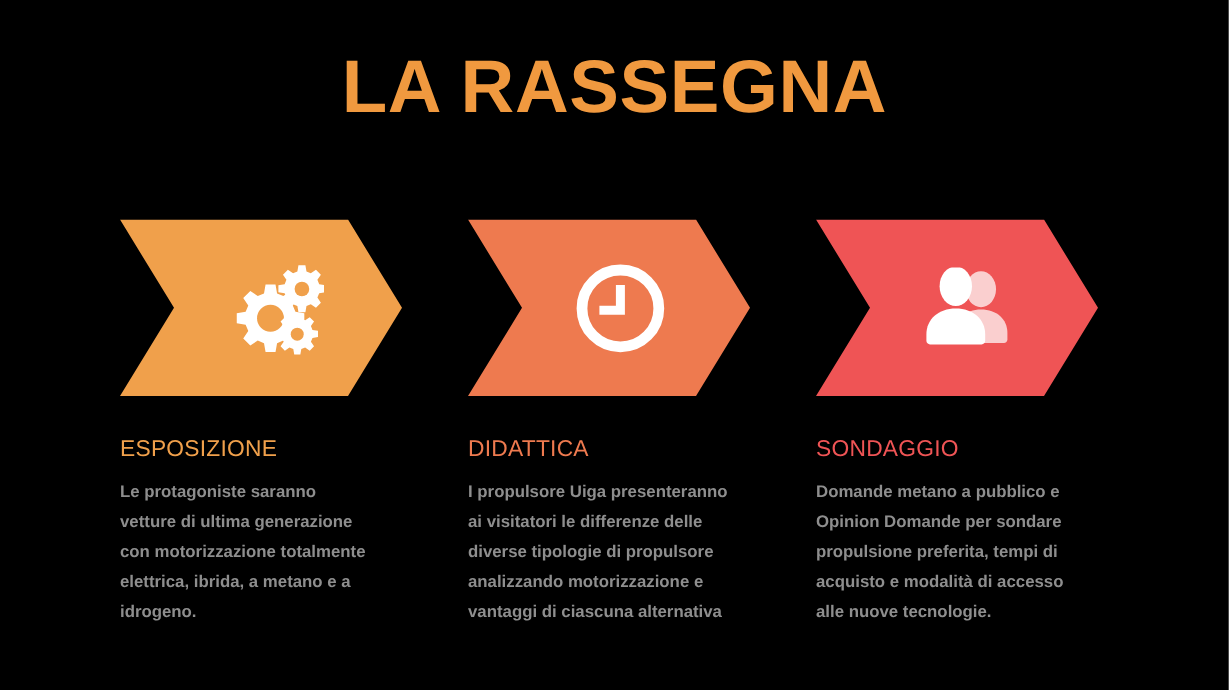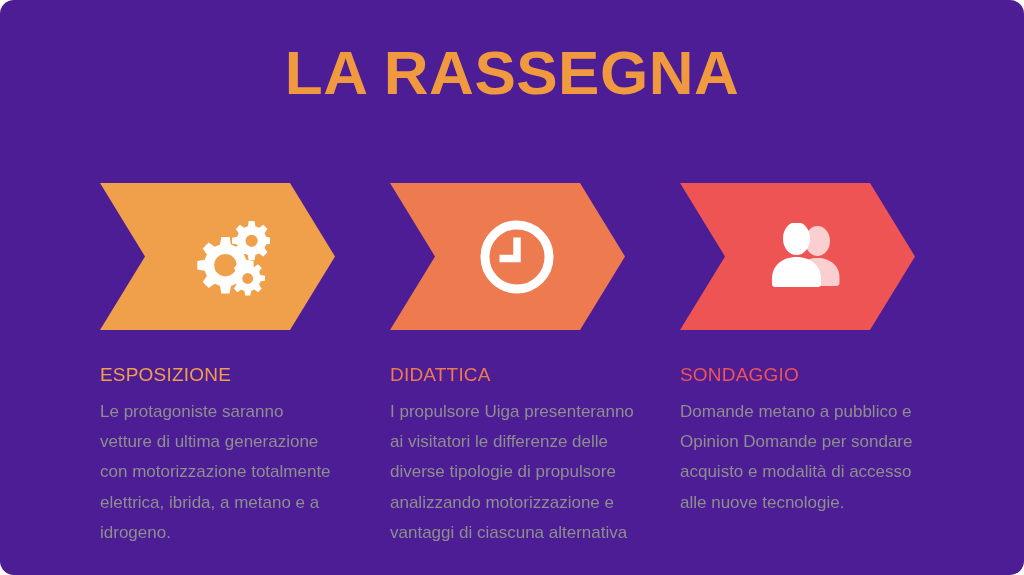--- a/index.html
+++ b/index.html
@@ -11,22 +11,21 @@
     height: 575px;
     background: #ffffff;
     font-family: "Liberation Sans", sans-serif;
     overflow: hidden;
   }
 
   .slide {
     position: relative;
     width: 1024px;
     height: 575px;
-    background: #4c1d95;
-    border-radius: 14px;
+    background: #000000;
   }
 
   .slide-title {
     position: absolute;
     top: 40px;
     left: 0;
     width: 1024px;
     text-align: center;
     font-size: 62px;
     font-weight: bold;
@@ -84,24 +83,24 @@
   .col-heading {
     margin-top: 35px;
     font-size: 19px;
     font-weight: normal;
     letter-spacing: 0.2px;
     line-height: 1.1;
   }
 
   .col-body {
     margin-top: 11px;
-    font-size: 17px;
+    font-size: 14px;
     color: #8E8E8E;
     line-height: 1.78;
-    font-weight: normal;
+    font-weight: bold;
   }
   .col-body .line { display: block; white-space: nowrap; }
 </style>
 </head>
 <body>
 
 <div class="slide">
 
   <div class="slide-title">LA RASSEGNA</div>
 
@@ -181,19 +180,20 @@
               <ellipse cx="31.5" cy="15.5" rx="13.5" ry="16.5"></ellipse>
               <path d="M31.5 34C17 34 7 43 7 55.5V61c0 1.7 1.4 3 3 3h43c1.7 0 3-1.3 3-3v-5.5C56 43 46 34 31.5 34z"></path>
             </g>
           </svg>
         </div>
       </div>
       <div class="col-heading" style="color:#EF5455">SONDAGGIO</div>
       <div class="col-body">
         <span class="line">Domande metano a pubblico e</span>
         <span class="line">Opinion Domande per sondare</span>
+        <span class="line">propulsione preferita, tempi di</span>
         <span class="line">acquisto e modalità di accesso</span>
         <span class="line">alle nuove tecnologie.</span>
       </div>
     </div>
 
   </div>
 </div>
 
 </body></html>

